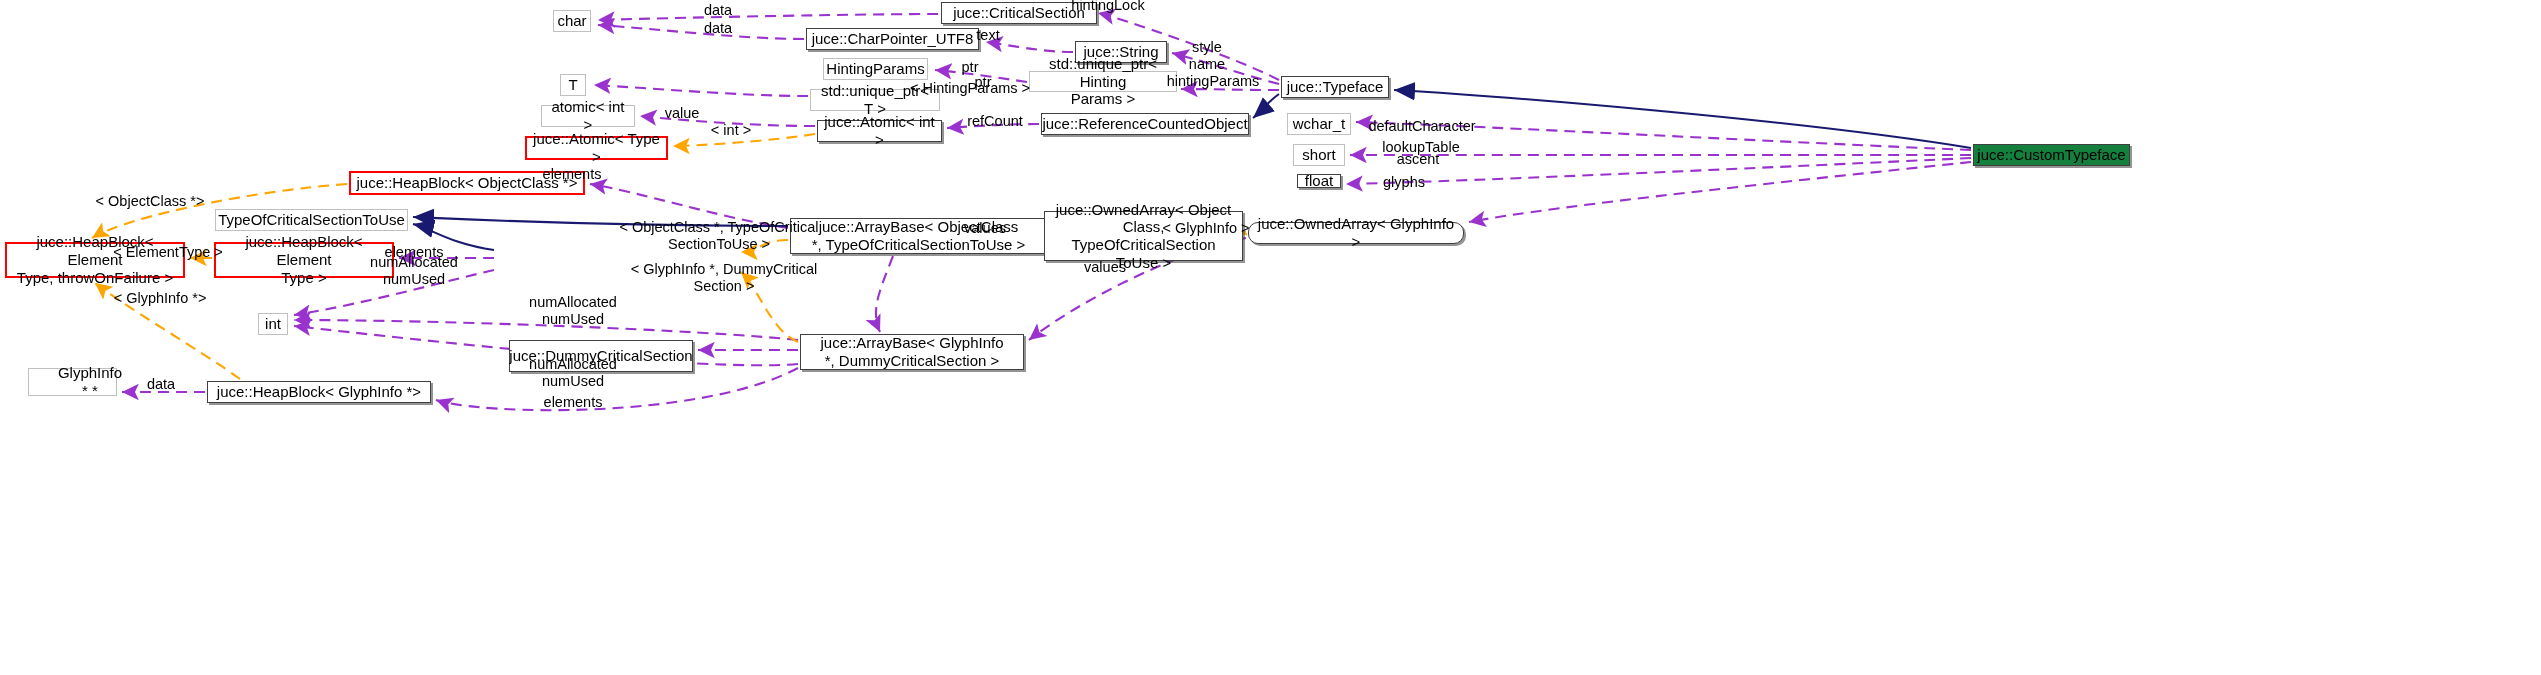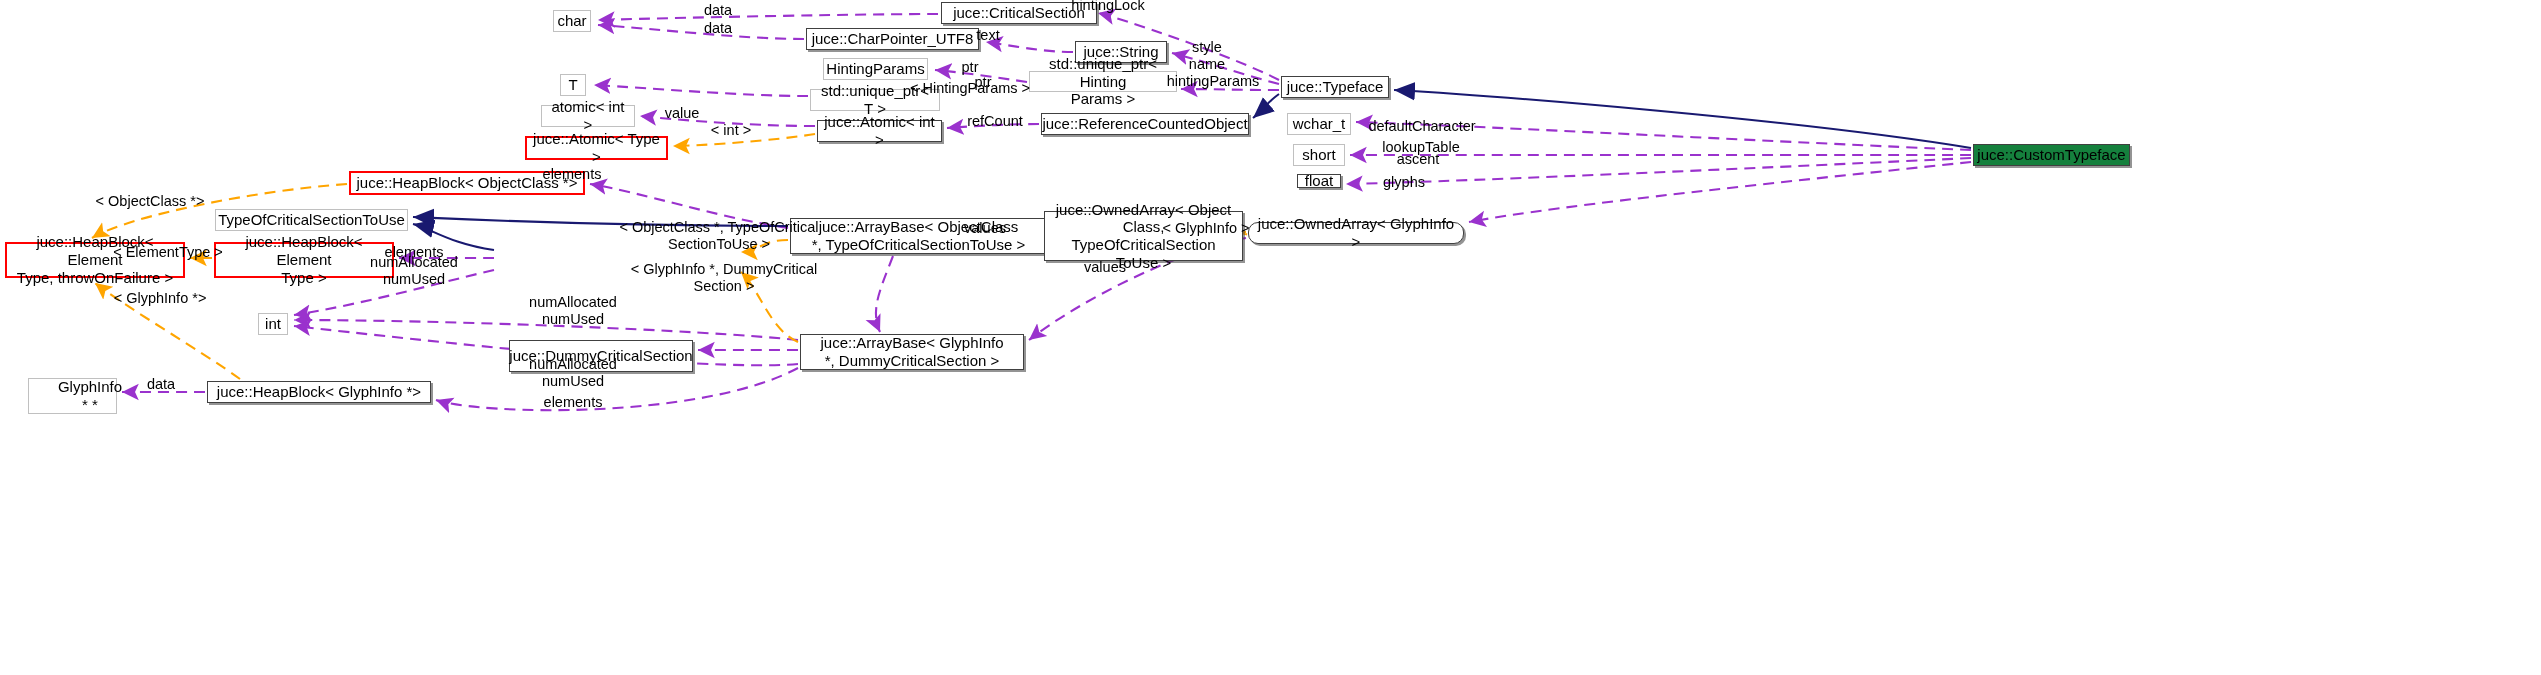--- a/index.html
+++ b/index.html
@@ -196,21 +196,21 @@
 ToUse &gt;</span></div>
   <div class="node klass" style="left:1248px;top:222px;width:216px;height:22px;border-radius:10px;"><span>juce::OwnedArray&lt; GlyphInfo &gt;</span></div>
   <div class="node tmpl" style="left:5px;top:242px;width:180px;height:36px;"><span>juce::HeapBlock&lt; Element
 Type, throwOnFailure &gt;</span></div>
   <div class="node tmpl" style="left:214px;top:242px;width:180px;height:36px;"><span>juce::HeapBlock&lt; Element
 Type &gt;</span></div>
   <div class="node plain" style="left:258px;top:313px;width:30px;height:22px;"><span>int</span></div>
   <div class="node klass" style="left:509px;top:340px;width:184px;height:32px;"><span>juce::DummyCriticalSection</span></div>
   <div class="node klass" style="left:800px;top:334px;width:224px;height:36px;"><span>juce::ArrayBase&lt; GlyphInfo
 *, DummyCriticalSection &gt;</span></div>
-  <div class="node plain" style="left:28px;top:378px;width:89px;height:36px;padding-left:40px;"><span>GlyphInfo * *</span></div>
+  <div class="node plain" style="left:28px;top:368px;width:89px;height:28px;padding-left:40px;"><span>GlyphInfo * *</span></div>
   <div class="node klass" style="left:207px;top:381px;width:224px;height:22px;"><span>juce::HeapBlock&lt; GlyphInfo *&gt;</span></div>
 
   <div class="edge-label" style="left:718px;top:11px;"><span>data</span></div>
   <div class="edge-label" style="left:1108px;top:6px;"><span>hintingLock</span></div>
   <div class="edge-label" style="left:718px;top:29px;"><span>data</span></div>
   <div class="edge-label" style="left:988px;top:36px;"><span>text</span></div>
   <div class="edge-label" style="left:1207px;top:56px;"><span>style
 name</span></div>
   <div class="edge-label" style="left:970px;top:68px;"><span>ptr</span></div>
   <div class="edge-label" style="left:983px;top:83px;"><span>ptr</span></div>

